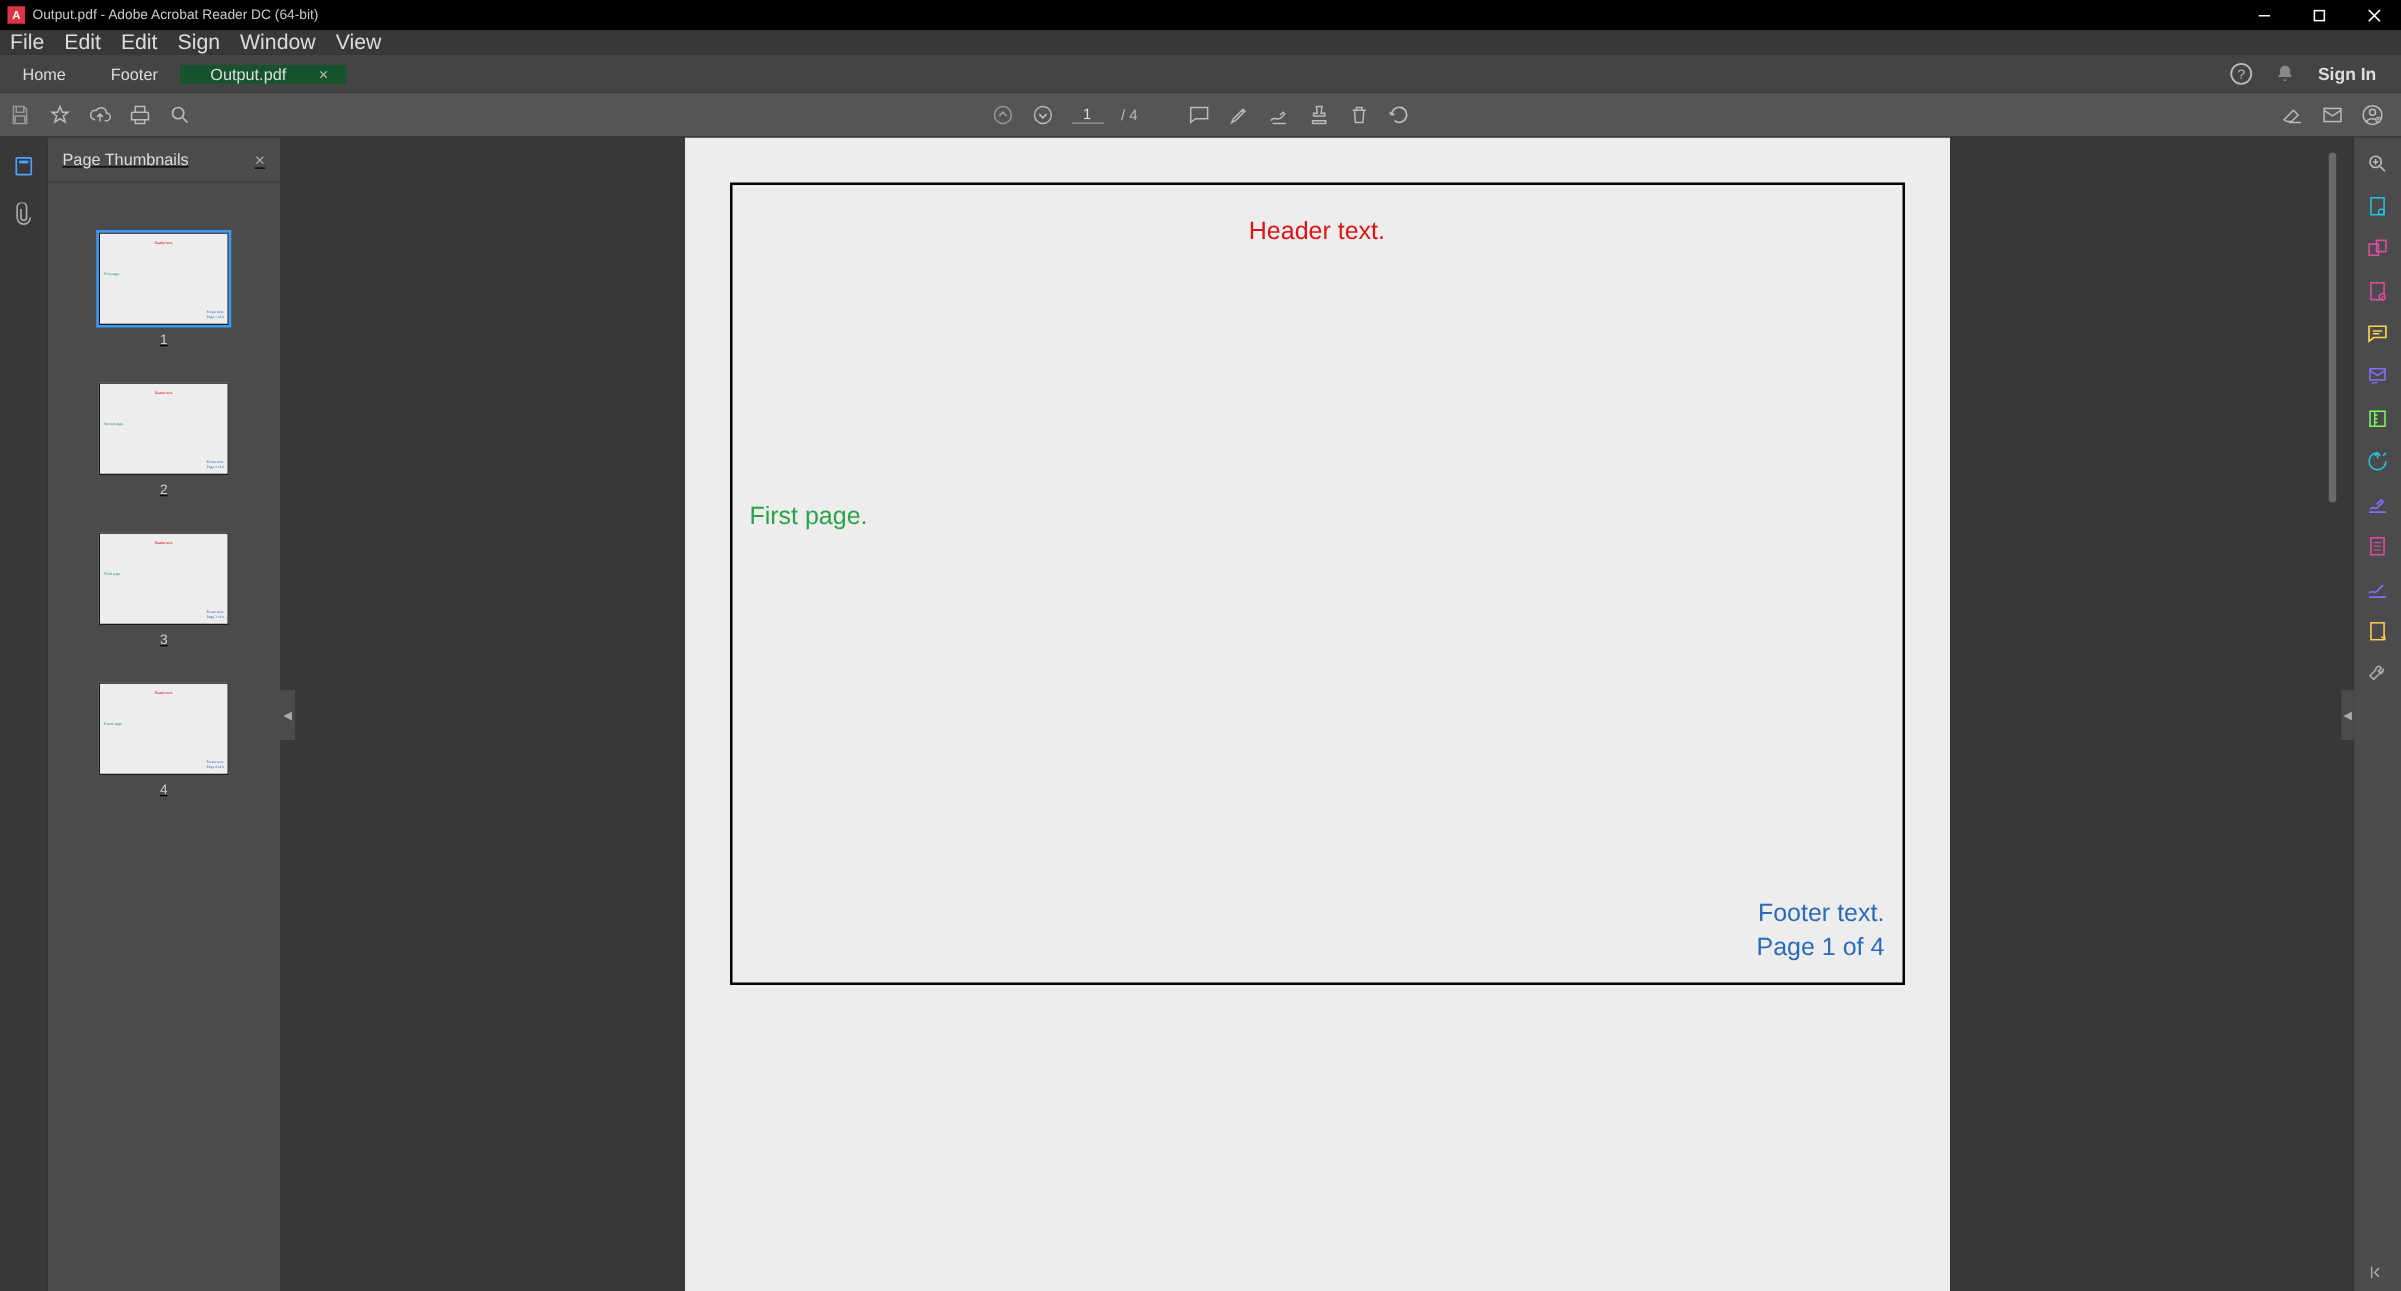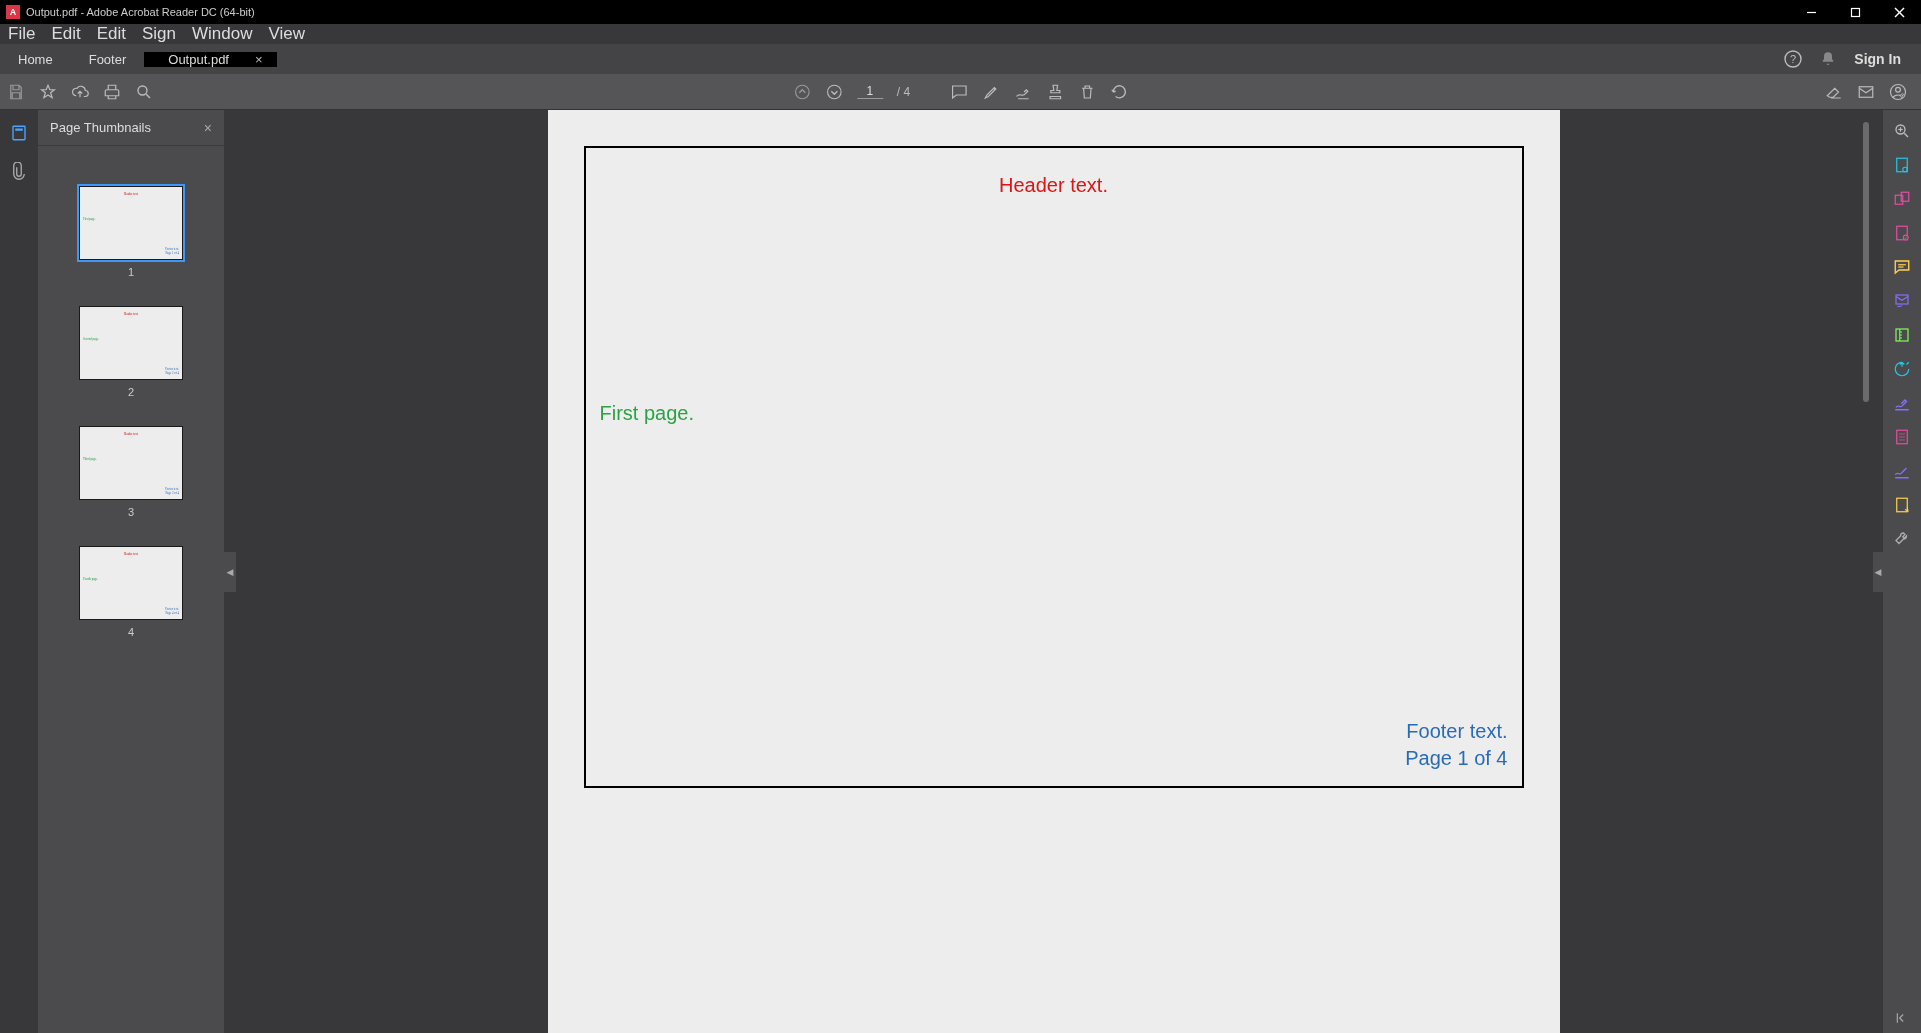--- a/index.html
+++ b/index.html
@@ -5,35 +5,35 @@
 * { margin: 0; padding: 0; box-sizing: border-box; font-family: 'Segoe UI', Arial, sans-serif; }
 body { width: 1921px; height: 1033px; background: #000; overflow: hidden; display:flex; flex-direction:column;}
 .titlebar { height: 24px; background: #000; display: flex; align-items: center; color: #ccc; font-size: 11px; }
 .titlebar .app-icon { width: 14px; height: 14px; background: #dc3545; margin: 0 6px; display:flex;align-items:center;justify-content:center;font-size:9px;color:white;font-weight:bold;}
 .titlebar .win-controls { margin-left: auto; display: flex; }
 .titlebar .win-controls div { width: 44px; height: 24px; display: flex; align-items: center; justify-content: center; color: #fff; cursor:pointer;}
 .menubar { height: 20px; background: #38383a; display: flex; align-items: center; font-size: 17px; color: #ddd; }
 .menubar div { padding: 0 8px; cursor:pointer;}
 .tabsrow { height: 30px; background: #444446; display: flex; align-items: center; color: #ddd; font-size: 13px; }
 .tabsrow .maintab { padding: 0 18px; display:flex; align-items:center; cursor:pointer;}
-.tabsrow .doc-tab { background: #000000; padding: 0 14px 0 24px; display:flex; align-items:center; gap:26px; }
+.tabsrow .doc-tab { background: #14532d; padding: 0 14px 0 24px; display:flex; align-items:center; gap:26px; }
 .tabsrow .doc-tab .x { font-size:13px; cursor:pointer; color:#bbb;}
 .tabsrow .right { margin-left: auto; display:flex; align-items:center; gap:18px; padding-right:20px; font-size:14px;}
 .tabsrow .right .signin { font-weight:700; font-size:14px; cursor:pointer;}
 .tabsrow .right svg { cursor:pointer; }
 .toolbar { height: 36px; background: #555557; display: flex; align-items: center; color: #ccc; border-bottom:1px solid #333; }
 .toolbar .tb-icon { width:32px; display:flex; justify-content:center; cursor:pointer;}
 .toolbar .center { position:absolute; left:50%; transform:translateX(-50%); display:flex; align-items:center; gap:14px; }
 .toolbar .pageinp { width:26px; background:transparent; border:none; border-bottom:1px solid #999; color:#ddd; text-align:center; font-size:12px;}
 .toolbar .pagecount { font-size:12px; color:#bbb;}
 .toolbar .right-tb { margin-left:auto; display:flex; align-items:center; gap:14px; padding-right:14px;}
 .content { flex:1; display:flex; min-height:0; }
 .farleft { width: 38px; background: #38383a; display:flex; flex-direction:column; align-items:center; padding-top:14px; gap:20px;}
 .farleft div { cursor:pointer; }
-.thumbpanel { width: 186px; background: #4b4b4d; display:flex; flex-direction:column; }
+.thumbpanel { width: 186px; background: #4b4b4d; display:flex; flex-direction:column;text-decoration:underline; }
 .thumbpanel .head { height:36px; display:flex; align-items:center; padding:0 12px; color:#ddd; font-size:13px; border-bottom:1px solid #3a3a3a;}
 .thumbpanel .head .x { margin-left:auto; font-size:14px; cursor:pointer; color:#aaa;}
 .thumbpanel .thumboptions { height:22px; }
 .thumbpanel .thumbs { flex:1; overflow:auto; padding:18px 0;}
 .thumb-item { display:flex; flex-direction:column; align-items:center; margin-bottom:28px; cursor:pointer;}
 .thumb-page { width:104px; height:74px; background:#ededed; border:1px solid #1a1a1a; position:relative;}
 .thumb-item.sel .thumb-page { outline:2px solid #3b99fc; }
 .thumb-label { color:#ccc; font-size:11px; margin-top:6px;}
 .tp-header { position:absolute; top:5px; left:0; right:0; text-align:center; color:#d00000; font-size:3px; font-family:'Times New Roman',serif;}
 .tp-body { position:absolute; top:30px; left:3px; color:#229944; font-size:3px; font-family:'Times New Roman',serif;}

